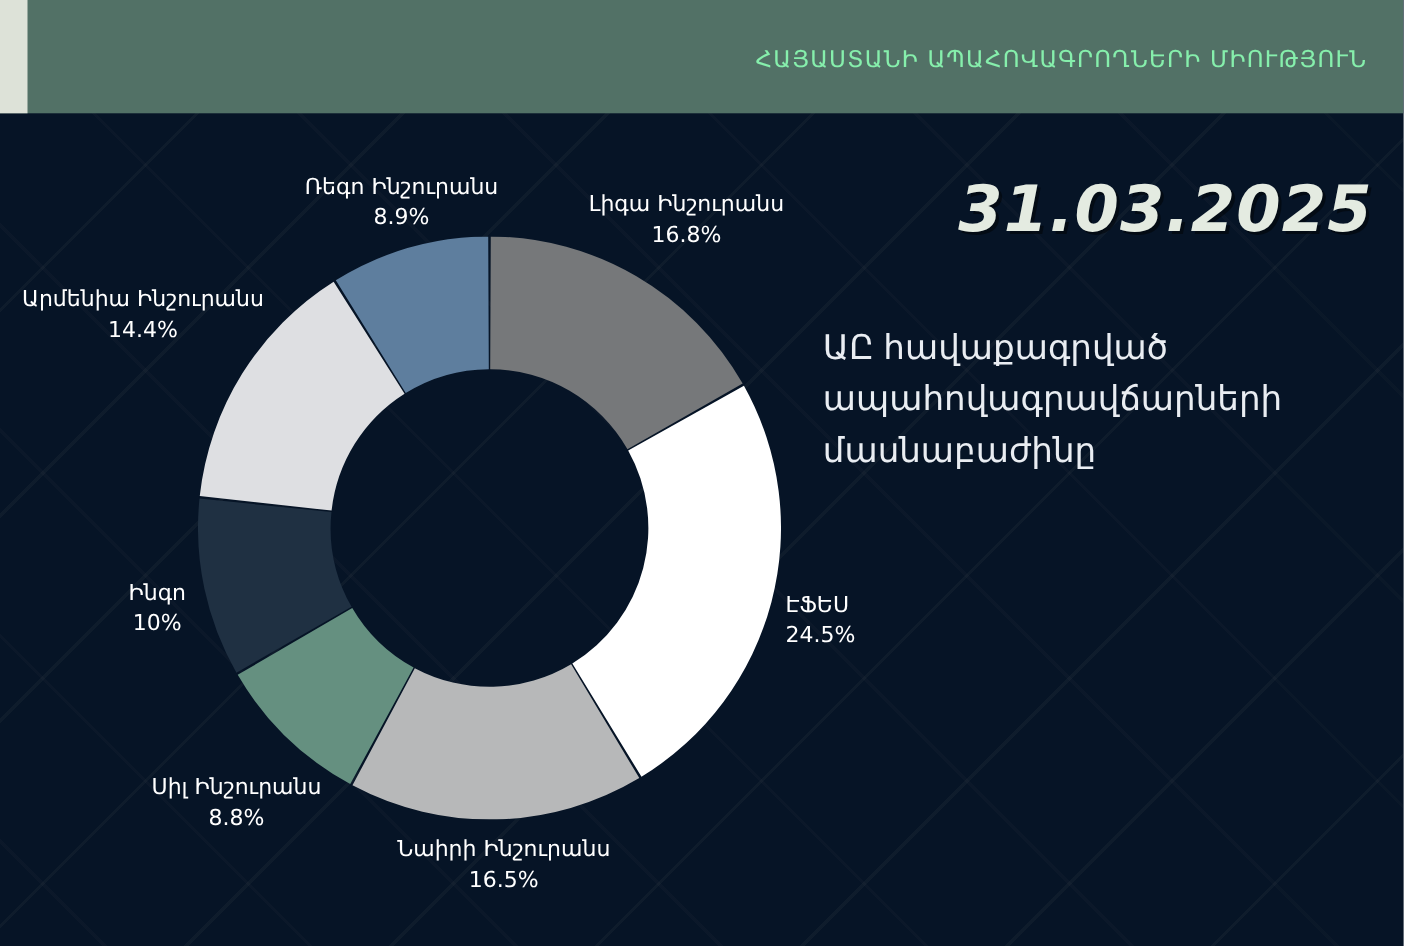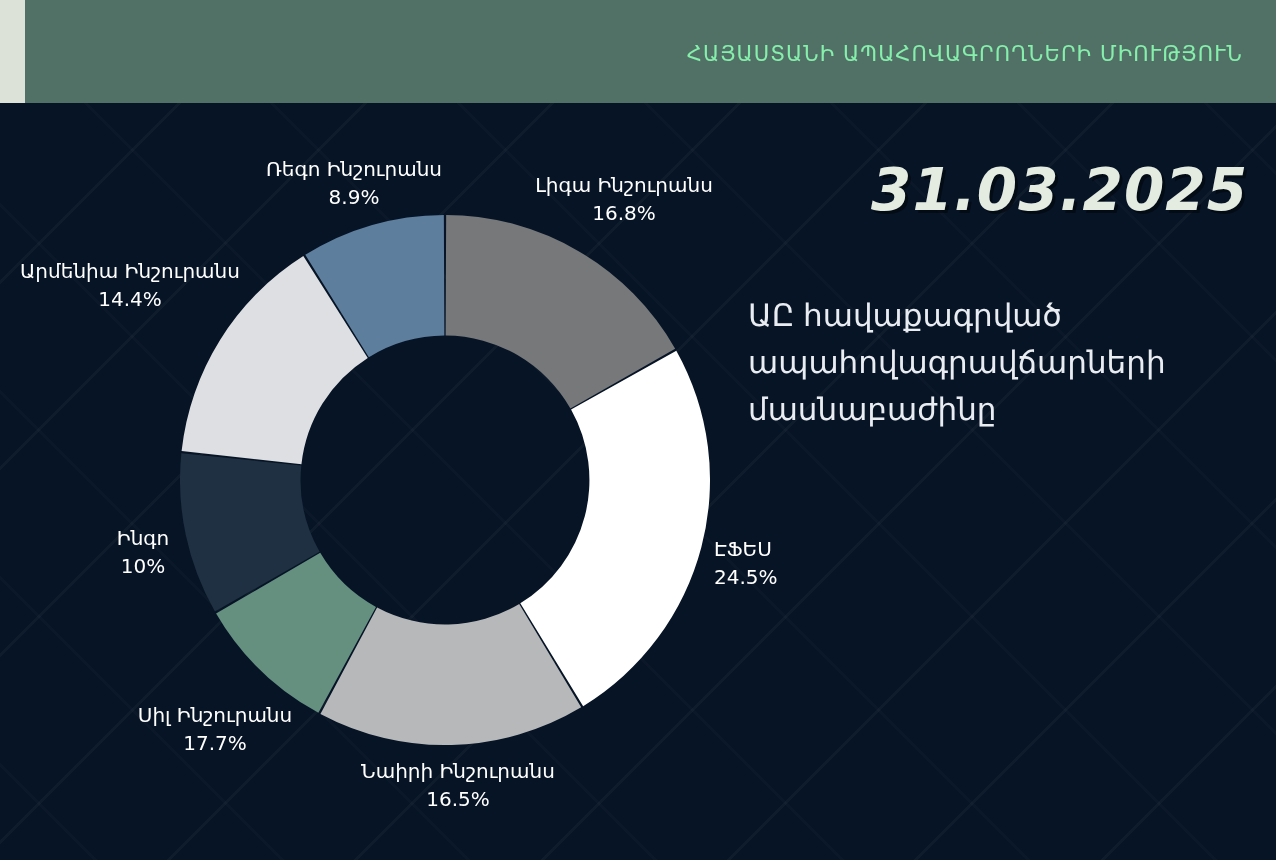--- a/index.html
+++ b/index.html
@@ -101,21 +101,21 @@
           <path d="M 496.3030028984317 135.67900073782255 A 265 265 0 0 1 403.1511220731917 491.13992895974405 L 340.2923615298895 388.2462612830605 A 144.425 144.425 0 0 0 391.0601365796453 194.5200554021133 Z" fill="#ffffff"></path>
           <path d="M 401.17244358411483 492.33689891509266 A 265 265 0 0 1 140.4337042072624 498.8979220781497 L 197.111368792958 392.4743675325916 A 144.425 144.425 0 0 0 339.2139817533426 388.8986099087255 Z" fill="#b7b8b9"></path>
           <path d="M 138.39732879010285 497.801983759844 A 265 265 0 0 1 36.083591120835194 398.5001039170646 L 140.2405571608552 337.7575566348002 A 144.425 144.425 0 0 0 196.00154419060607 391.877081149115 Z" fill="#659080"></path>
           <path d="M 34.92731416037739 396.49737347393034 A 265 265 0 0 1 1.3500932649700417 238.2843364557417 L 121.31080082940866 250.43996336837924 A 144.425 144.425 0 0 0 139.61038621740568 336.66606854329206 Z" fill="#1f3042"></path>
           <path d="M 1.5932674318316344 235.98460343608178 A 265 265 0 0 1 123.31034848972084 41.06018072951912 L 187.77913992689784 142.9527984975879 A 144.425 144.425 0 0 0 121.44333075034822 249.18660887266458 Z" fill="#dedfe2"></path>
           <path d="M 125.26996237985233 39.832247897990214 A 265 265 0 0 1 263.84372303954217 0.002522609005382037 L 264.3698290565505 120.5763748219079 A 144.425 144.425 0 0 0 188.84712949701952 142.28357510440466 Z" fill="#5e7e9e"></path>
         </g>
     </svg>
   </div>
 
-  <div class="lbl" style="left:254px; top:155px; width:200px;">
+  <div class="lbl" style="left:265px; top:155px; width:200px;">
     <span class="nm">Ռեգո Ինշուրանս</span>
     <span class="pct">8.9%</span>
   </div>
 
   <div class="lbl" style="left:524px; top:171px; width:200px;">
     <span class="nm">Լիգա Ինշուրանս</span>
     <span class="pct">16.8%</span>
   </div>
 
   <div class="lbl" style="left:14px; top:257px; width:232px;">
@@ -128,21 +128,21 @@
     <span class="pct">10%</span>
   </div>
 
   <div class="lbl right" style="left:714px; top:535px; width:180px; text-align:left;">
     <span class="nm">ԷՖԵՍ</span>
     <span class="pct">24.5%</span>
   </div>
 
   <div class="lbl" style="left:110px; top:701px; width:210px;">
     <span class="nm">Սիլ Ինշուրանս</span>
-    <span class="pct">17.7%</span>
+    <span class="pct">8.8%</span>
   </div>
 
   <div class="lbl" style="left:348px; top:757px; width:220px;">
     <span class="nm">Նաիրի Ինշուրանս</span>
     <span class="pct">16.5%</span>
   </div>
 
 </div>
 
 </body></html>

